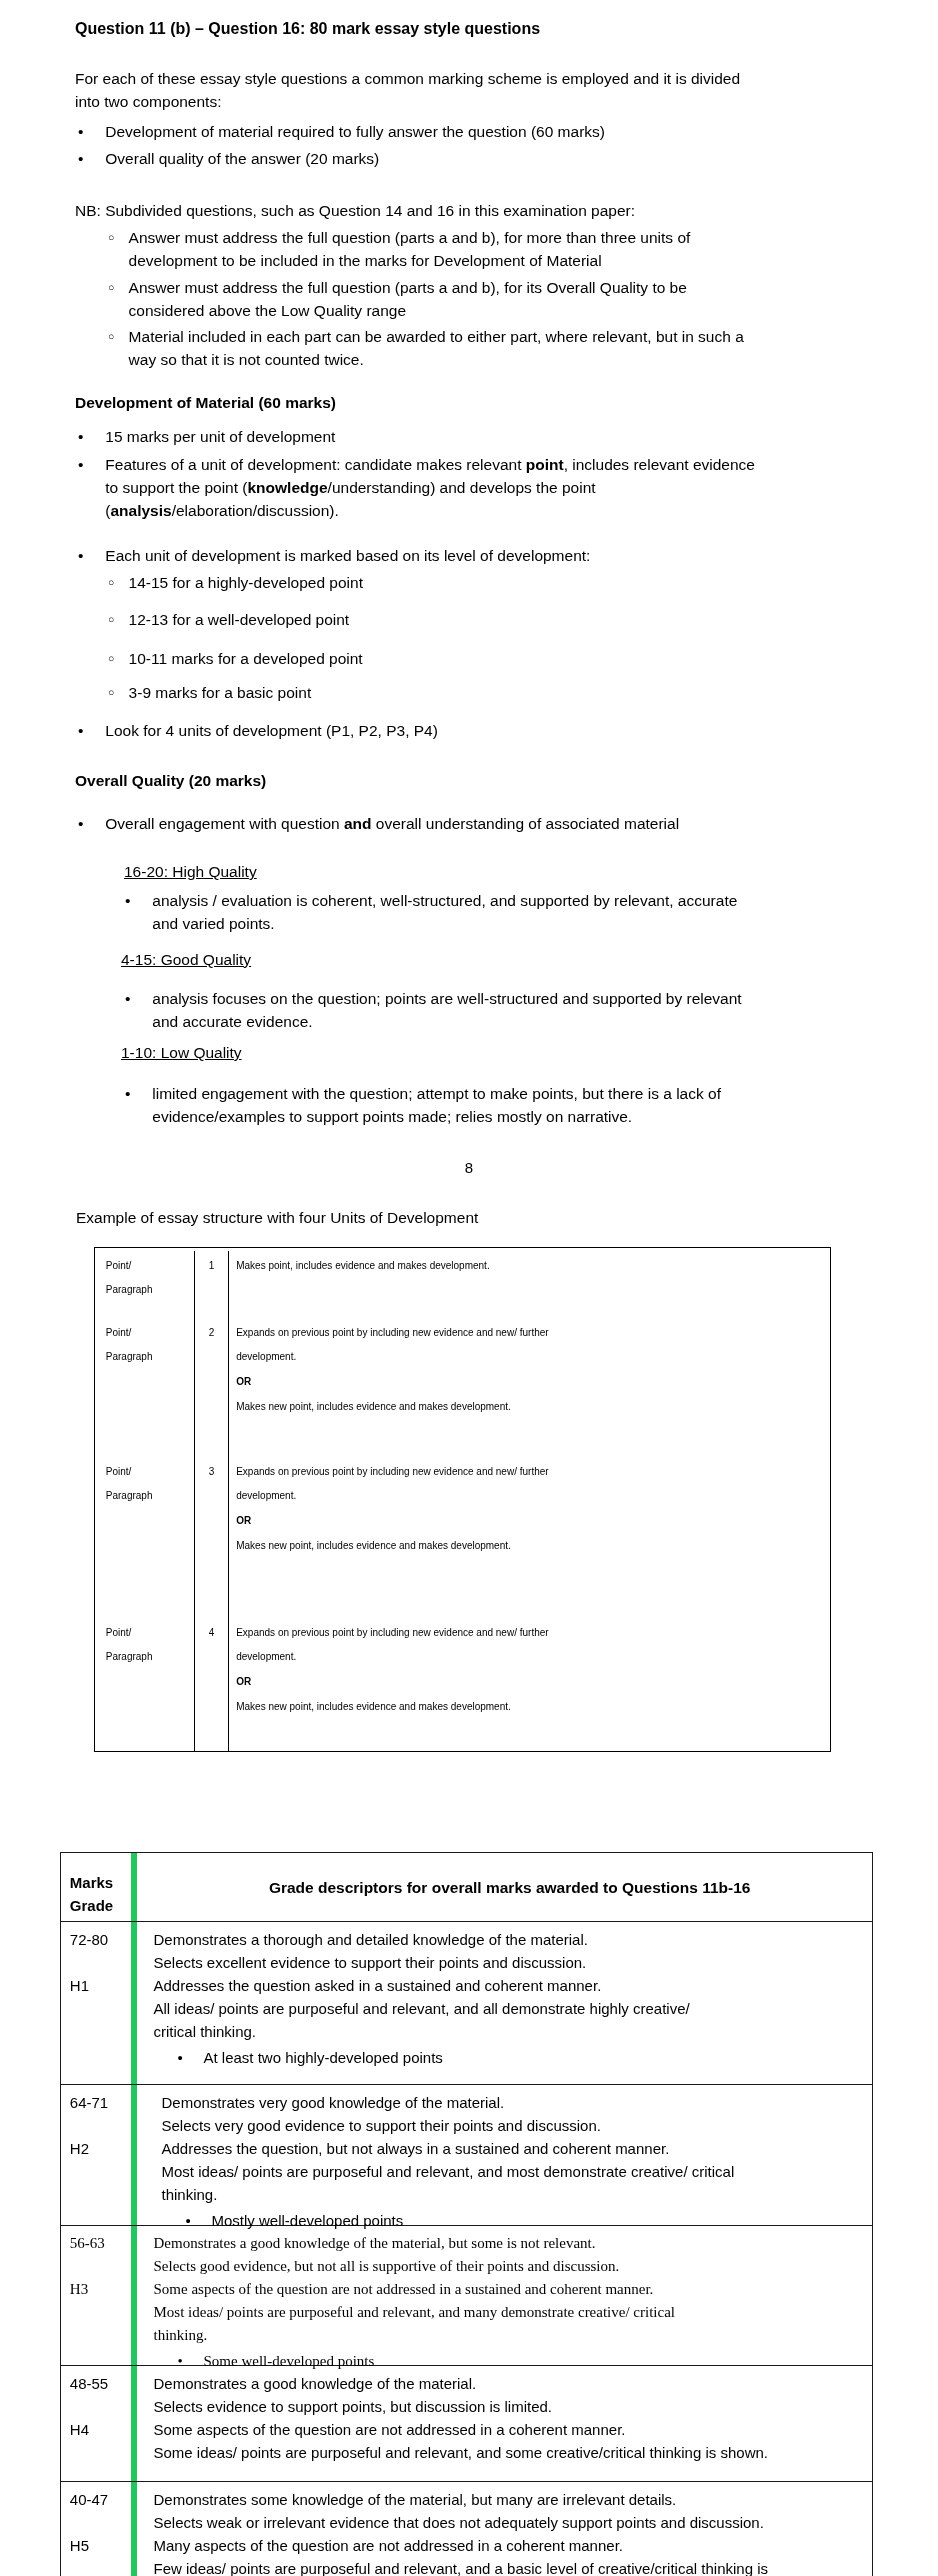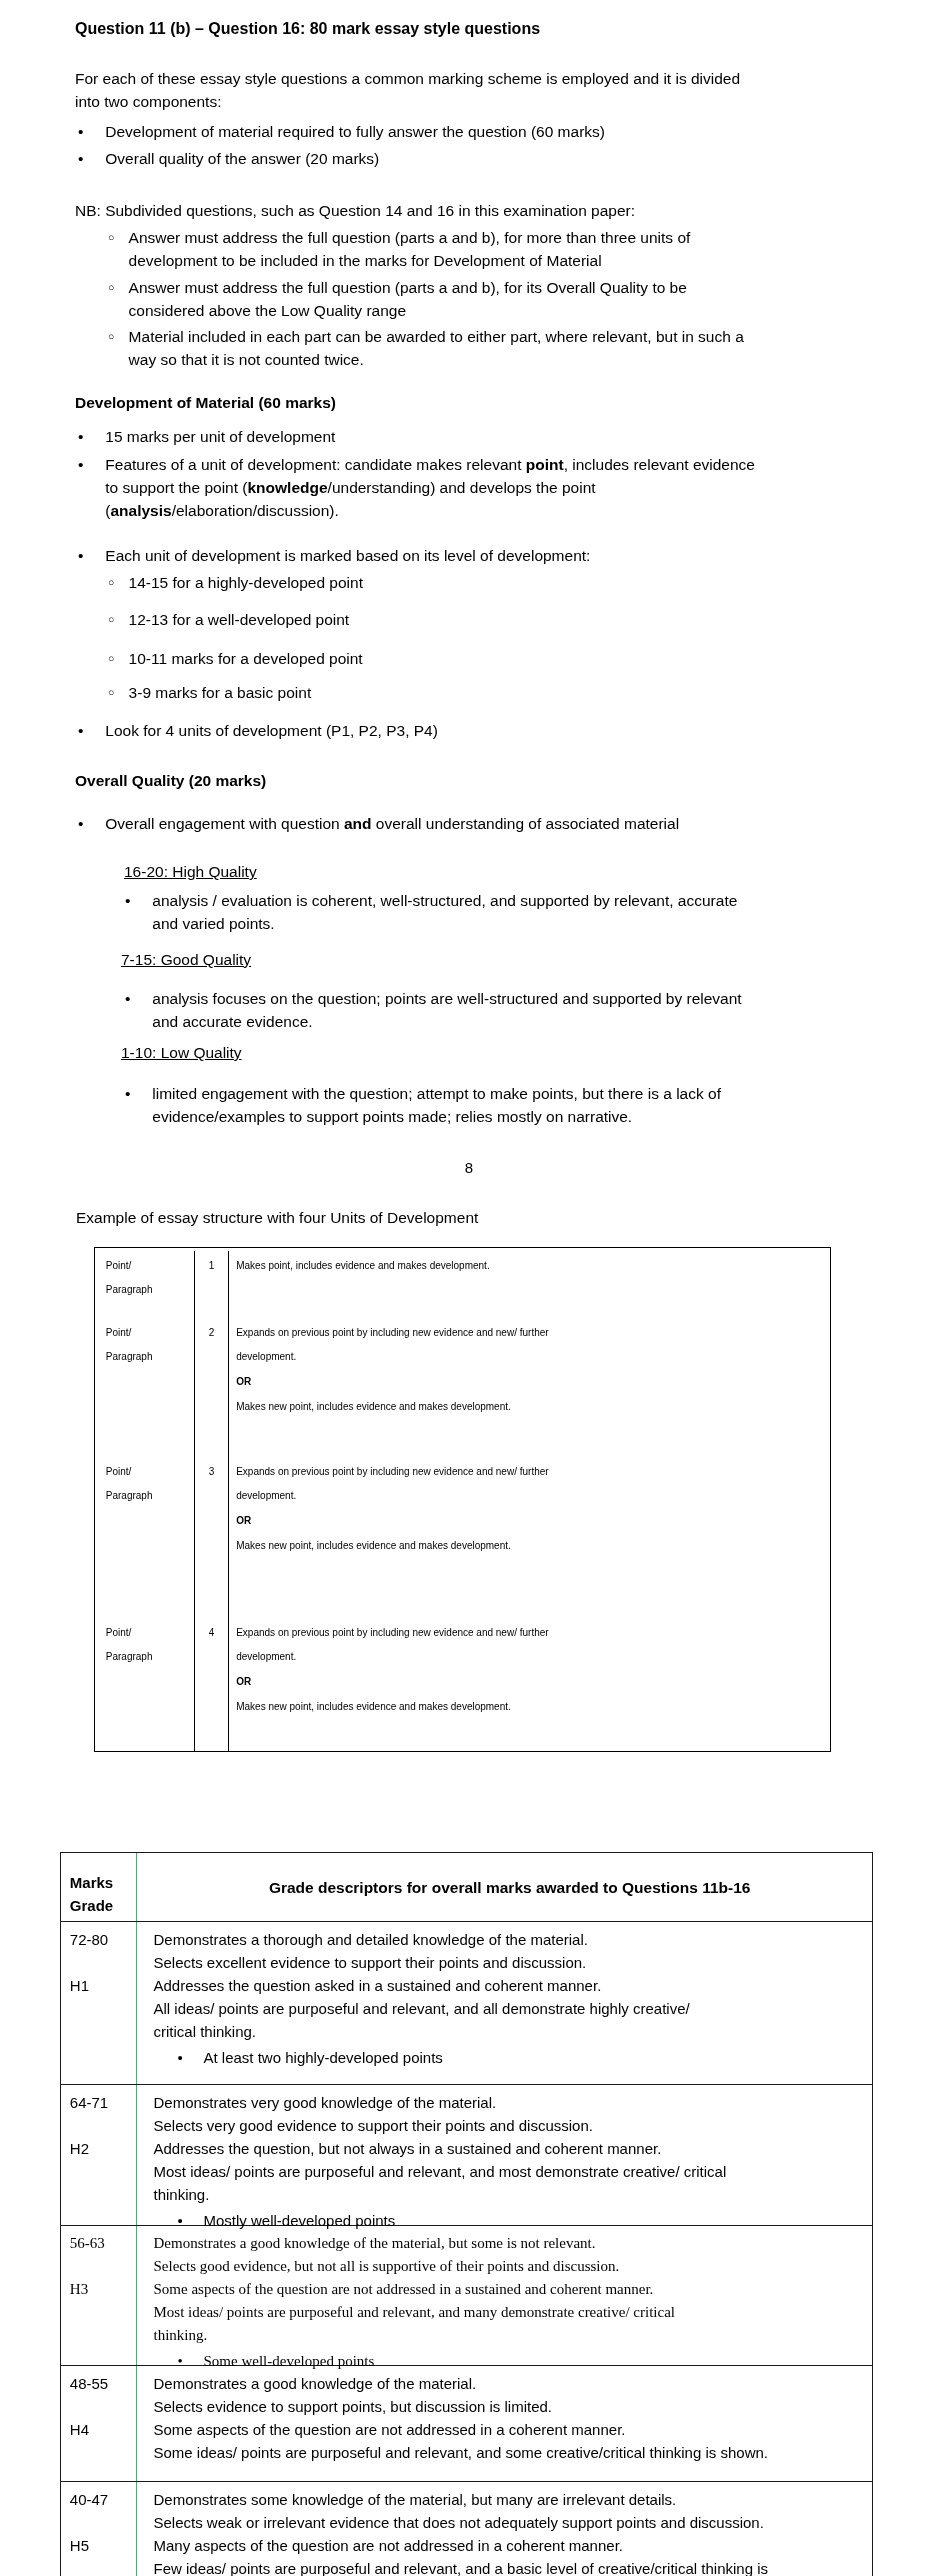--- a/index.html
+++ b/index.html
@@ -47,30 +47,30 @@
   .pt-b{padding-top:1.5px;}
   .pt-c{padding-top:8.2px;}
   .pt-d{padding-top:3.6px;}
   .or-label{font-weight:bold;margin:1px 0;}
 
   
   .t2{left:60px;top:1852px;width:813px;height:908px;border:1.5px solid #1a1a1a;box-sizing:border-box;font-size:15px;line-height:23px;}
   .t2h{display:flex;height:69px;border-bottom:1.5px solid #1a1a1a;box-sizing:border-box;}
   .t2row{display:flex;box-sizing:border-box;border-top:1px solid #1a1a1a;}
   .t2row.first{border-top:none;}
-  .t2c1{width:76px;flex:0 0 auto;border-right:1px solid #22c55e;box-sizing:border-box;padding-left:8.8px;}
+  .t2c1{width:76px;flex:0 0 auto;border-right:6px solid #22c55e;box-sizing:border-box;padding-left:8.8px;}
   .t2c2{flex:1 1 auto;padding-left:16.5px;padding-right:6.2px;}
   .t2c1 div,.t2c2 div{white-space:nowrap;}
   .t2h .t2c1{font-weight:bold;padding-top:17.5px;}
   .t2h .t2c2{display:flex;align-items:center;justify-content:center;font-weight:bold;padding-top:0;font-size:15.5px;}
   .t2row .t2c1{padding-top:6.2px;}
   .t2row .t2c2{padding-top:6.2px;}
   .t2grade{margin-top:23px;}
   .rh1{height:162px;}
-  .rh2{height:141px;}
+  .rh2{height:141px;gap:8px;}
   .rh3{height:140px;font-family:Liberation Serif, serif;}
   .rh4{height:116px;}
   .rh5{height:134px;}
   .t2bullet{display:flex;margin-top:3.1px;padding-left:24px;}
   .t2bullet .glyph{flex:0 0 auto;width:26px;}
   .t2bullet div{white-space:nowrap;}
 </style>
 </head>
 <body>
 
@@ -186,21 +186,21 @@
 
 <div class="abs q-heading" style="left:124px;top:863px;">16-20: High Quality</div>
 <div class="abs bullet-block lvlq body-lines" style="top:889px;">
   <span class="glyph">•</span>
   <div class="btext">
       <div>analysis / evaluation is coherent, well-structured, and supported by relevant, accurate</div>
       <div>and varied points.</div>
     </div>
 </div>
 
-<div class="abs q-heading" style="left:121px;top:951px;">7-15: Good Quality</div>
+<div class="abs q-heading" style="left:121px;top:951px;">4-15: Good Quality</div>
 <div class="abs bullet-block lvlq body-lines" style="top:987px;">
   <span class="glyph">•</span>
   <div class="btext">
       <div>analysis focuses on the question; points are well-structured and supported by relevant</div>
       <div>and accurate evidence.</div>
     </div>
 </div>
 
 <div class="abs q-heading" style="left:121px;top:1044px;">1-10: Low Quality</div>
 <div class="abs bullet-block lvlq body-lines" style="top:1082px;">

